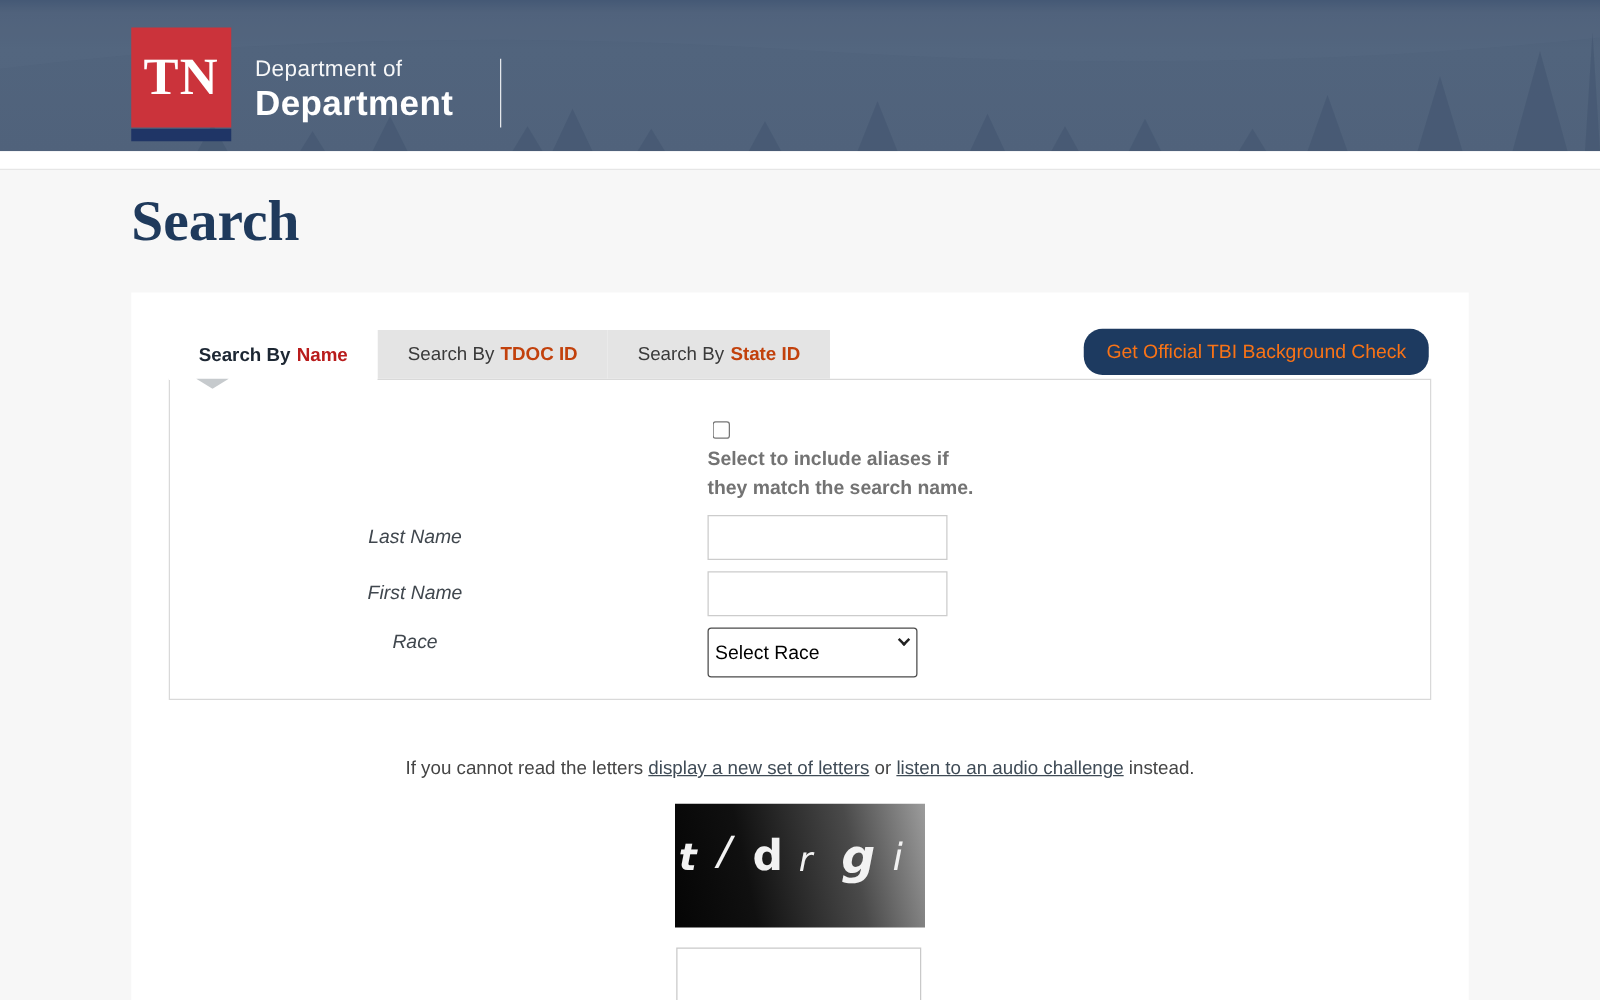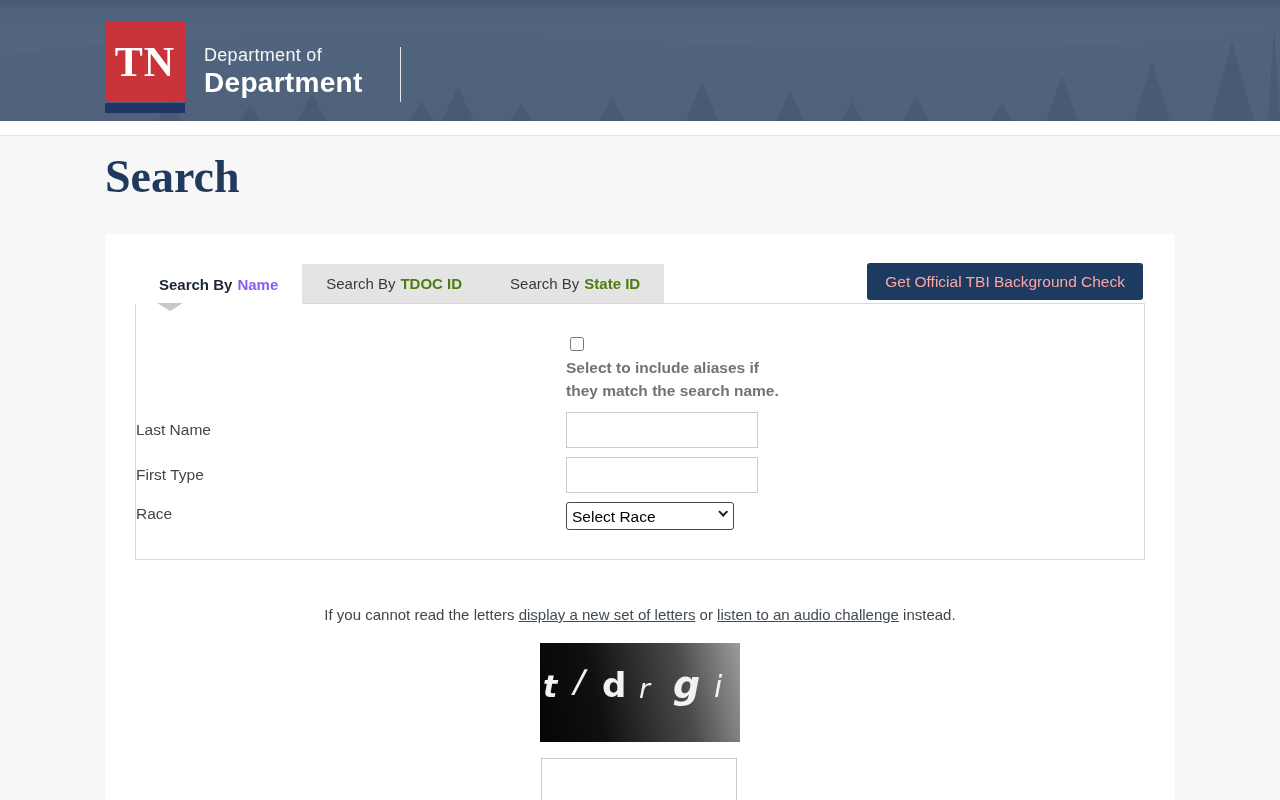--- a/index.html
+++ b/index.html
@@ -38,60 +38,60 @@
   }
   .card { position: absolute; left: 105px; top: 234px; width: 1070px; height: 700px; background: #ffffff; }
 
   
   .tabs { position: absolute; left: 30px; top: 30px; height: 52px; display: flex; z-index: 3; }
   .tab {
     height: 39px; padding: 0 24px; display: flex; align-items: center;
     font-size: 15px; color: #3a3a3a; background: #e4e4e4; cursor: pointer; white-space: nowrap;
   }
   .tab .tab-prefix { margin-right: 5px; }
-  .tab .tab-key { font-weight: 700; color: #4d7c0f; }
+  .tab .tab-key { font-weight: 700; color: #c2410c; }
   .tab.active { background: #ffffff; height: 40px; position: relative; }
   .tab.active .tab-prefix { font-weight: 700; color: #1d2733; }
-  .tab.active .tab-key { color: #8b5cf6; }
+  .tab.active .tab-key { color: #b91c1c; }
   .tab-caret {
     position: absolute; left: 52px; top: 69px; width: 0; height: 0; z-index: 4;
     border-left: 13px solid transparent; border-right: 13px solid transparent;
     border-top: 8px solid #c6cacd;
   }
 
   
   .tbi-button {
     position: absolute; right: 32px; top: 29px; height: 37px; padding: 0 18px;
-    background: #1d3a60; color: #fca5a5; font-size: 15.5px; font-family: "Liberation Sans", sans-serif;
-    border: none; border-radius: 3px; display: flex; align-items: center; cursor: pointer; z-index: 3;
+    background: #1d3a60; color: #f97316; font-size: 15.5px; font-family: "Liberation Sans", sans-serif;
+    border: none; border-radius: 15px; display: flex; align-items: center; cursor: pointer; z-index: 3;
   }
 
   
   .panel {
     position: absolute; left: 30px; top: 69px; width: 1010px; height: 257px;
     border: 1px solid #d9d9d9; background: #ffffff; z-index: 1;
   }
   .alias-checkbox { position: absolute; left: 434px; top: 33px; width: 14px; height: 14px; accent-color: #30719f; }
   .alias-label { position: absolute; left: 430px; top: 52px; font-size: 15.5px; font-weight: 700; color: #737373; line-height: 23px; }
   .form-row { position: absolute; left: 0; width: 1008px; }
   .form-label {
-    position: absolute; left: 0; width: 392px; text-align: left;
-    font-size: 15.5px; color: #40474e;
+    position: absolute; left: 0; width: 392px; text-align: center;
+    font-size: 15.5px; color: #40474e; font-style: italic;
   }
   .text-input {
     position: absolute; left: 430px; width: 192px; height: 36px;
     border: 1px solid #cccccc; background: #ffffff; font-size: 15px; color: #222;
     padding: 0 8px; outline: none;
   }
   .row-last  { top: 108px; } .row-last  .form-label { line-height: 36px; }
   .row-first { top: 153px; } .row-first .form-label { line-height: 36px; }
   .row-race  { top: 196px; } .row-race  .form-label { line-height: 28px; }
   .race-select-wrap { position: absolute; left: 430px; top: 2px; width: 168px; height: 24px; }
   .race-select {
-    width: 168px; height: 28px; font-size: 15.5px; color: #000000;
+    width: 168px; height: 40px; font-size: 15.5px; color: #000000;
     border: 1px solid #4a4a4a; border-radius: 3px; background: #ffffff;
     padding: 0 27px 0 5px; appearance: none; -webkit-appearance: none; outline: none;
     font-family: "Liberation Sans", sans-serif;
   }
   .select-chevron {
     position: absolute; right: 8px; top: 7px; width: 7px; height: 7px; pointer-events: none;
     border-right: 2px solid #222; border-bottom: 2px solid #222; transform: rotate(45deg) translateY(-1px);
   }
 
   
@@ -182,21 +182,21 @@
       <div>Select to include aliases if</div>
       <div>they match the search name.</div>
     </div>
 
     <div class="form-row row-last">
       <label class="form-label">Last Name</label>
       <input type="text" class="text-input" value="" style="">
     </div>
 
     <div class="form-row row-first">
-      <label class="form-label">First Type</label>
+      <label class="form-label">First Name</label>
       <input type="text" class="text-input" value="" style="">
     </div>
 
     <div class="form-row row-race">
       <label class="form-label">Race</label>
       <div class="race-select-wrap">
         <select class="race-select">
           <option>Select Race</option>
         </select>
         <span class="select-chevron"></span>

